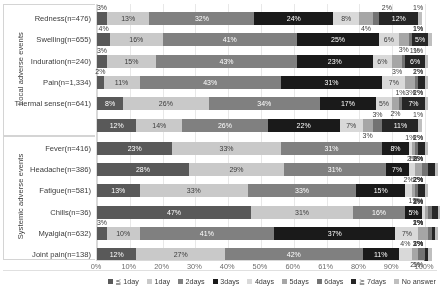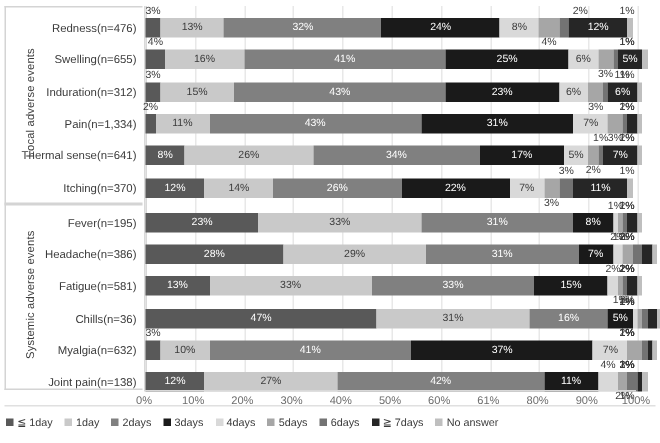--- a/index.html
+++ b/index.html
@@ -143,21 +143,21 @@
     font-size: 7.4px;
     color: #6d6d6d;
   }
 
   
   .legend {
     position: absolute;
     left: 0;
     top: 276px;
     width: 440px;
-    text-align: left;
+    text-align: right;
     white-space: nowrap;
     font-size: 0;
   }
   .legend-item {
     display: inline-block;
     margin: 0 4px;
     font-size: 7.2px;
     color: #3b3b3b;
     vertical-align: middle;
   }
@@ -191,25 +191,24 @@
       <div class="group-title">Local adverse events</div>
     </div>
     <div class="group-block syst">
       <div class="group-title">Systemic adverse events</div>
     </div>
   </div>
 
   <div class="cat-labels" id="cat-labels">
       <div class="cat-label" style="top: 9px;">Redness(n=476)</div>
       <div class="cat-label" style="top: 30.3px;">Swelling(n=655)</div>
-      <div class="cat-label" style="top: 51.6px;">Induration(n=312)</div>
+      <div class="cat-label" style="top: 51.6px;">Induration(n=240)</div>
       <div class="cat-label" style="top: 72.9px;">Pain(n=1,334)</div>
       <div class="cat-label" style="top: 94.2px;">Thermal sense(n=641)</div>
-      <div class="cat-label" style="top: 115.5px;">Itching(n=370)</div>
-      <div class="cat-label" style="top: 138.8px;">Fever(n=195)</div>
+      <div class="cat-label" style="top: 138.8px;">Fever(n=416)</div>
       <div class="cat-label" style="top: 160.1px;">Headache(n=386)</div>
       <div class="cat-label" style="top: 181.4px;">Fatigue(n=581)</div>
       <div class="cat-label" style="top: 202.7px;">Chills(n=36)</div>
       <div class="cat-label" style="top: 224px;">Myalgia(n=632)</div>
       <div class="cat-label" style="top: 245.3px;">Joint pain(n=138)</div>
     </div>
 
   <div class="plot" id="plot">
       <div class="gridline" style="left: 0px; background: rgb(217, 217, 217);"></div>
       <div class="gridline" style="left: 32.8px;"></div>

